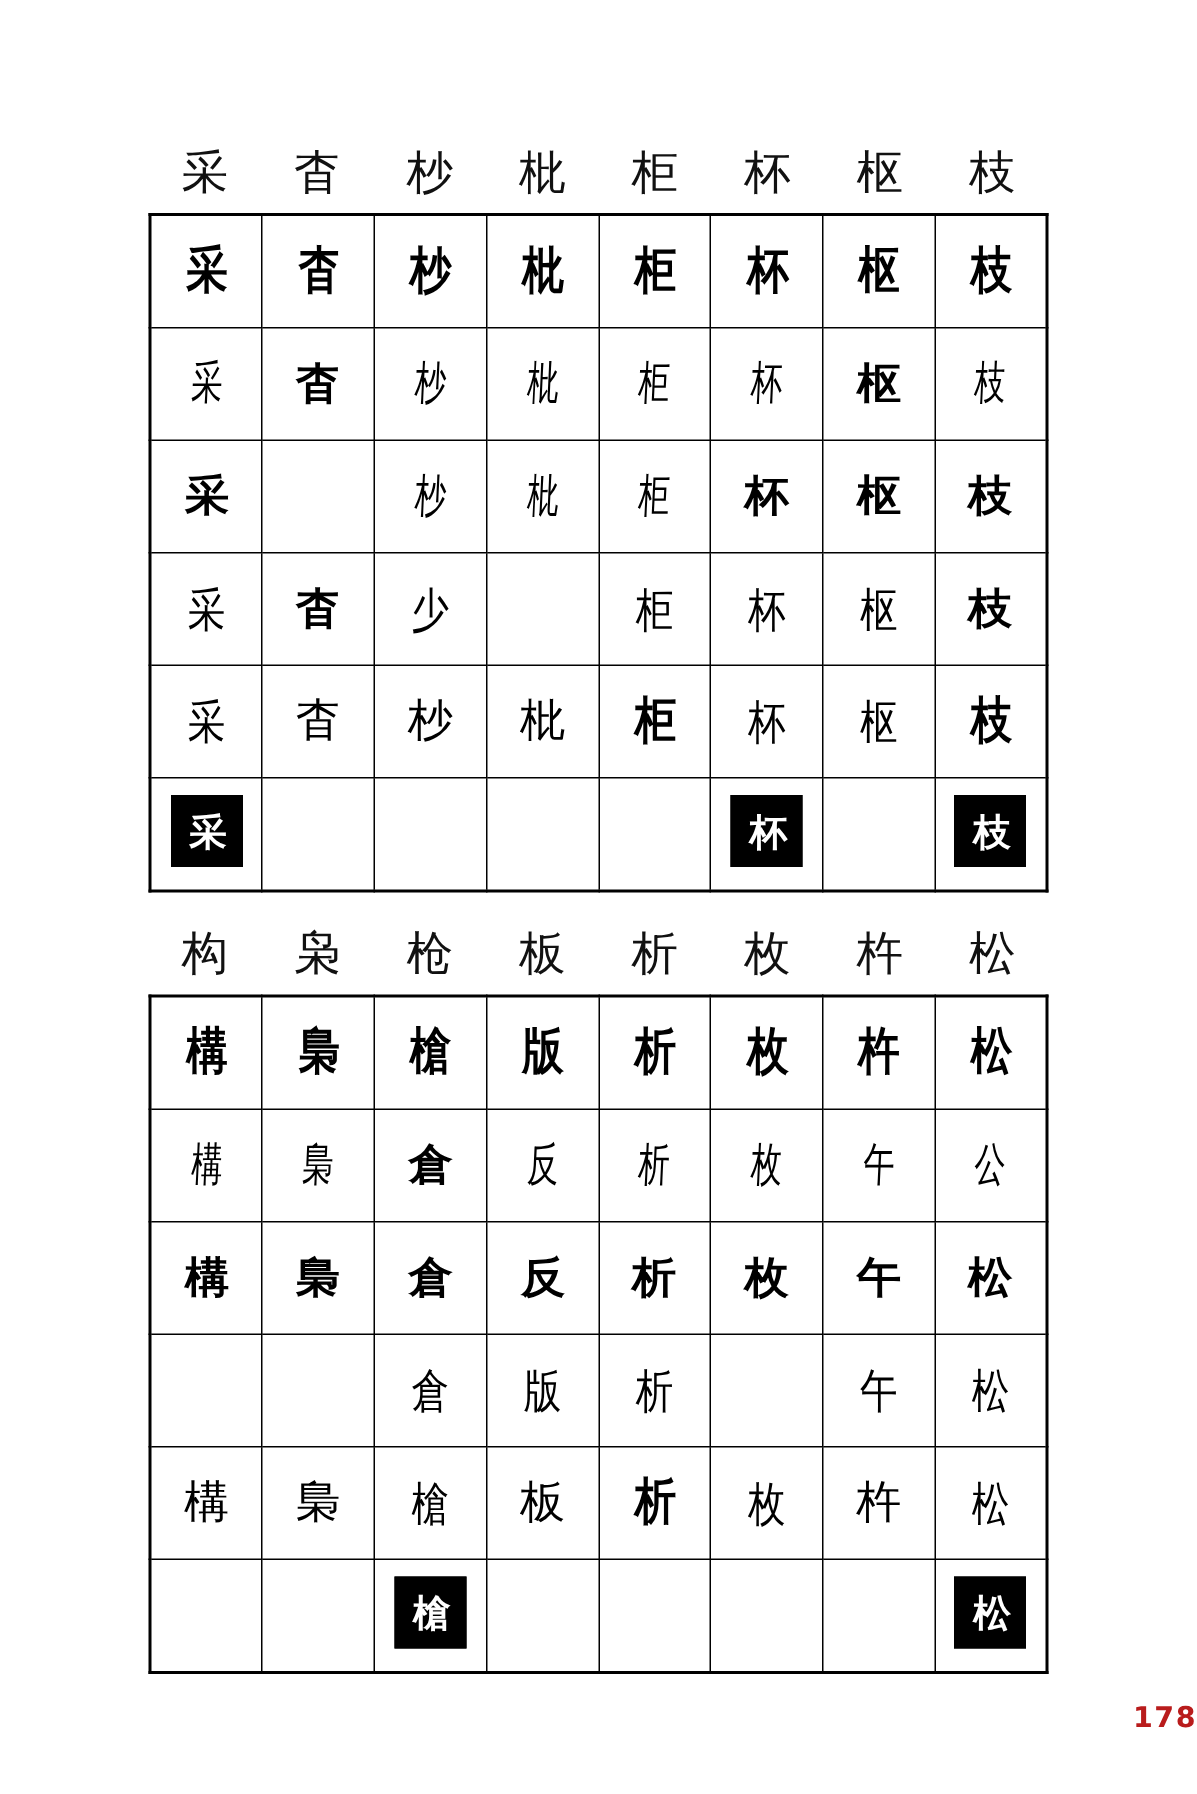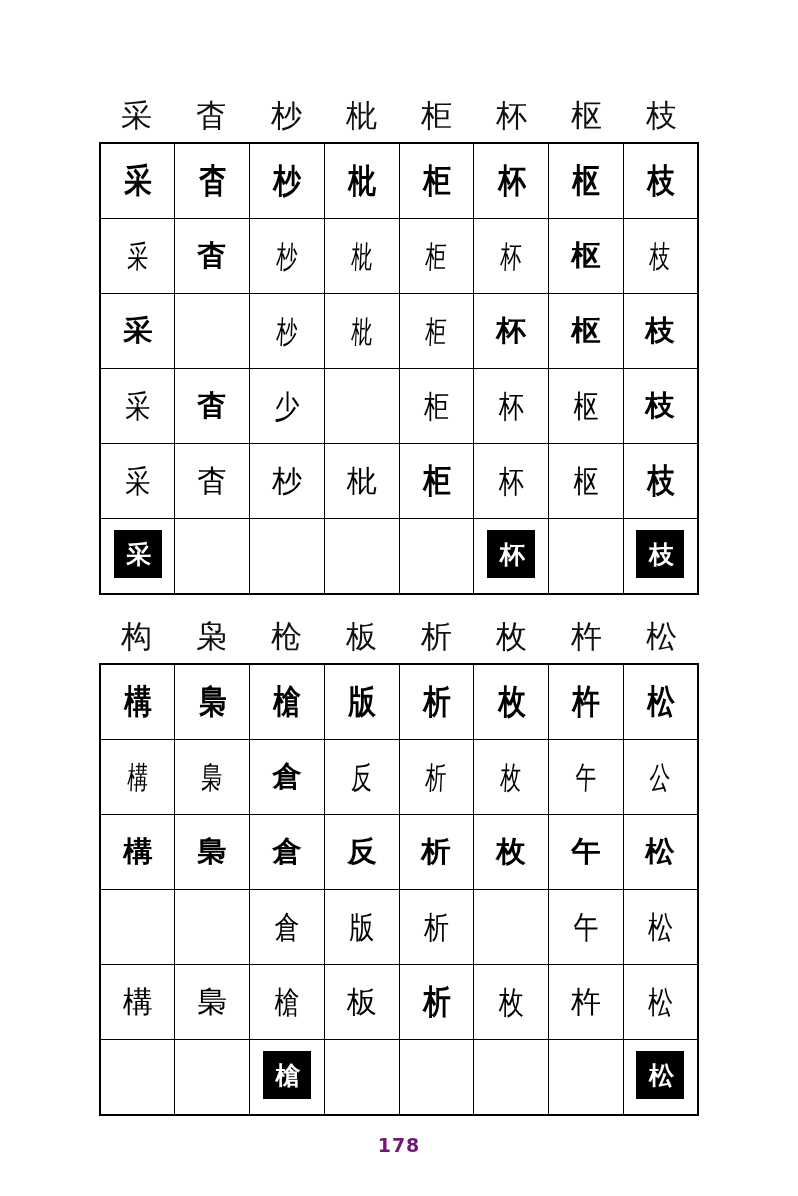--- a/index.html
+++ b/index.html
@@ -112,25 +112,25 @@
     overflow: hidden;
   }
   .empty { }
 
   
   .page-number {
     position: absolute;
     left: 0;
     right: 0;
     bottom: 40px;
-    text-align: center;
+    text-align: right;
     font-family: "DejaVu Sans", sans-serif;
     font-size: 19px;
     font-weight: 700;
-    color: #701a75;
+    color: #b91c1c;
     letter-spacing: 1px;
   }
 </style>
 </head>
 <body>
 
 <div class="page">
 
   <div class="block">
     <div class="head-row">

